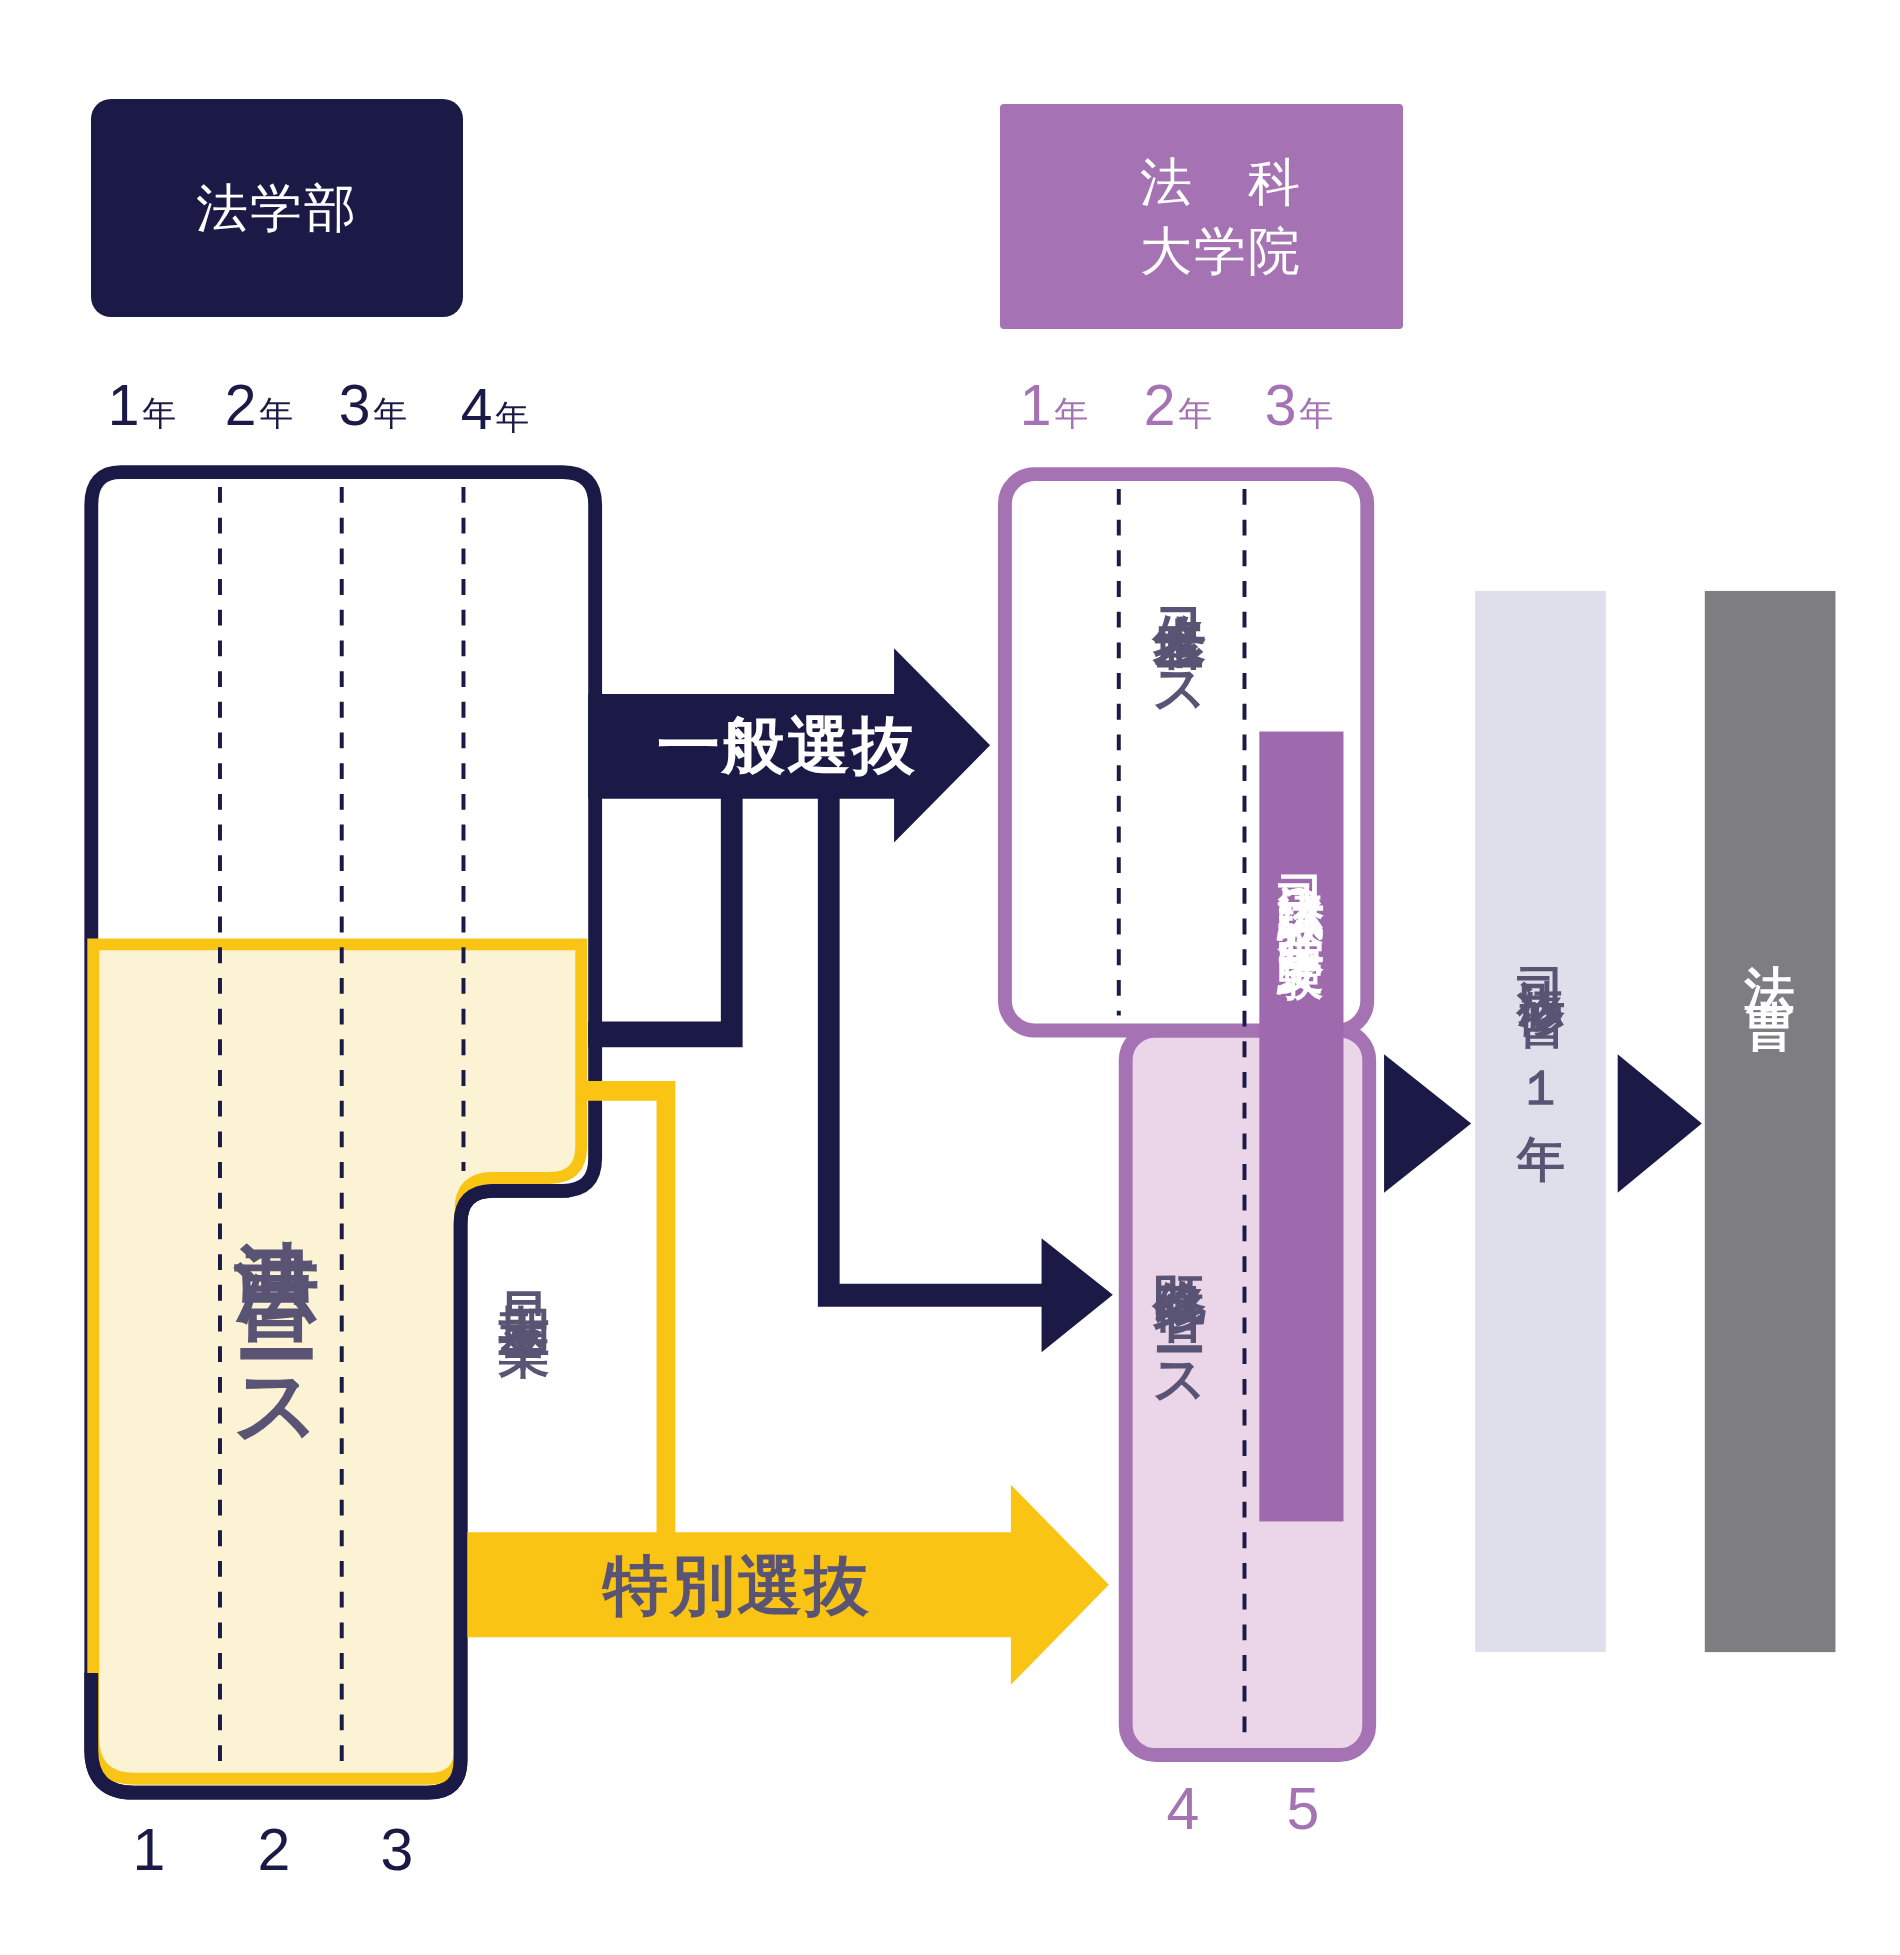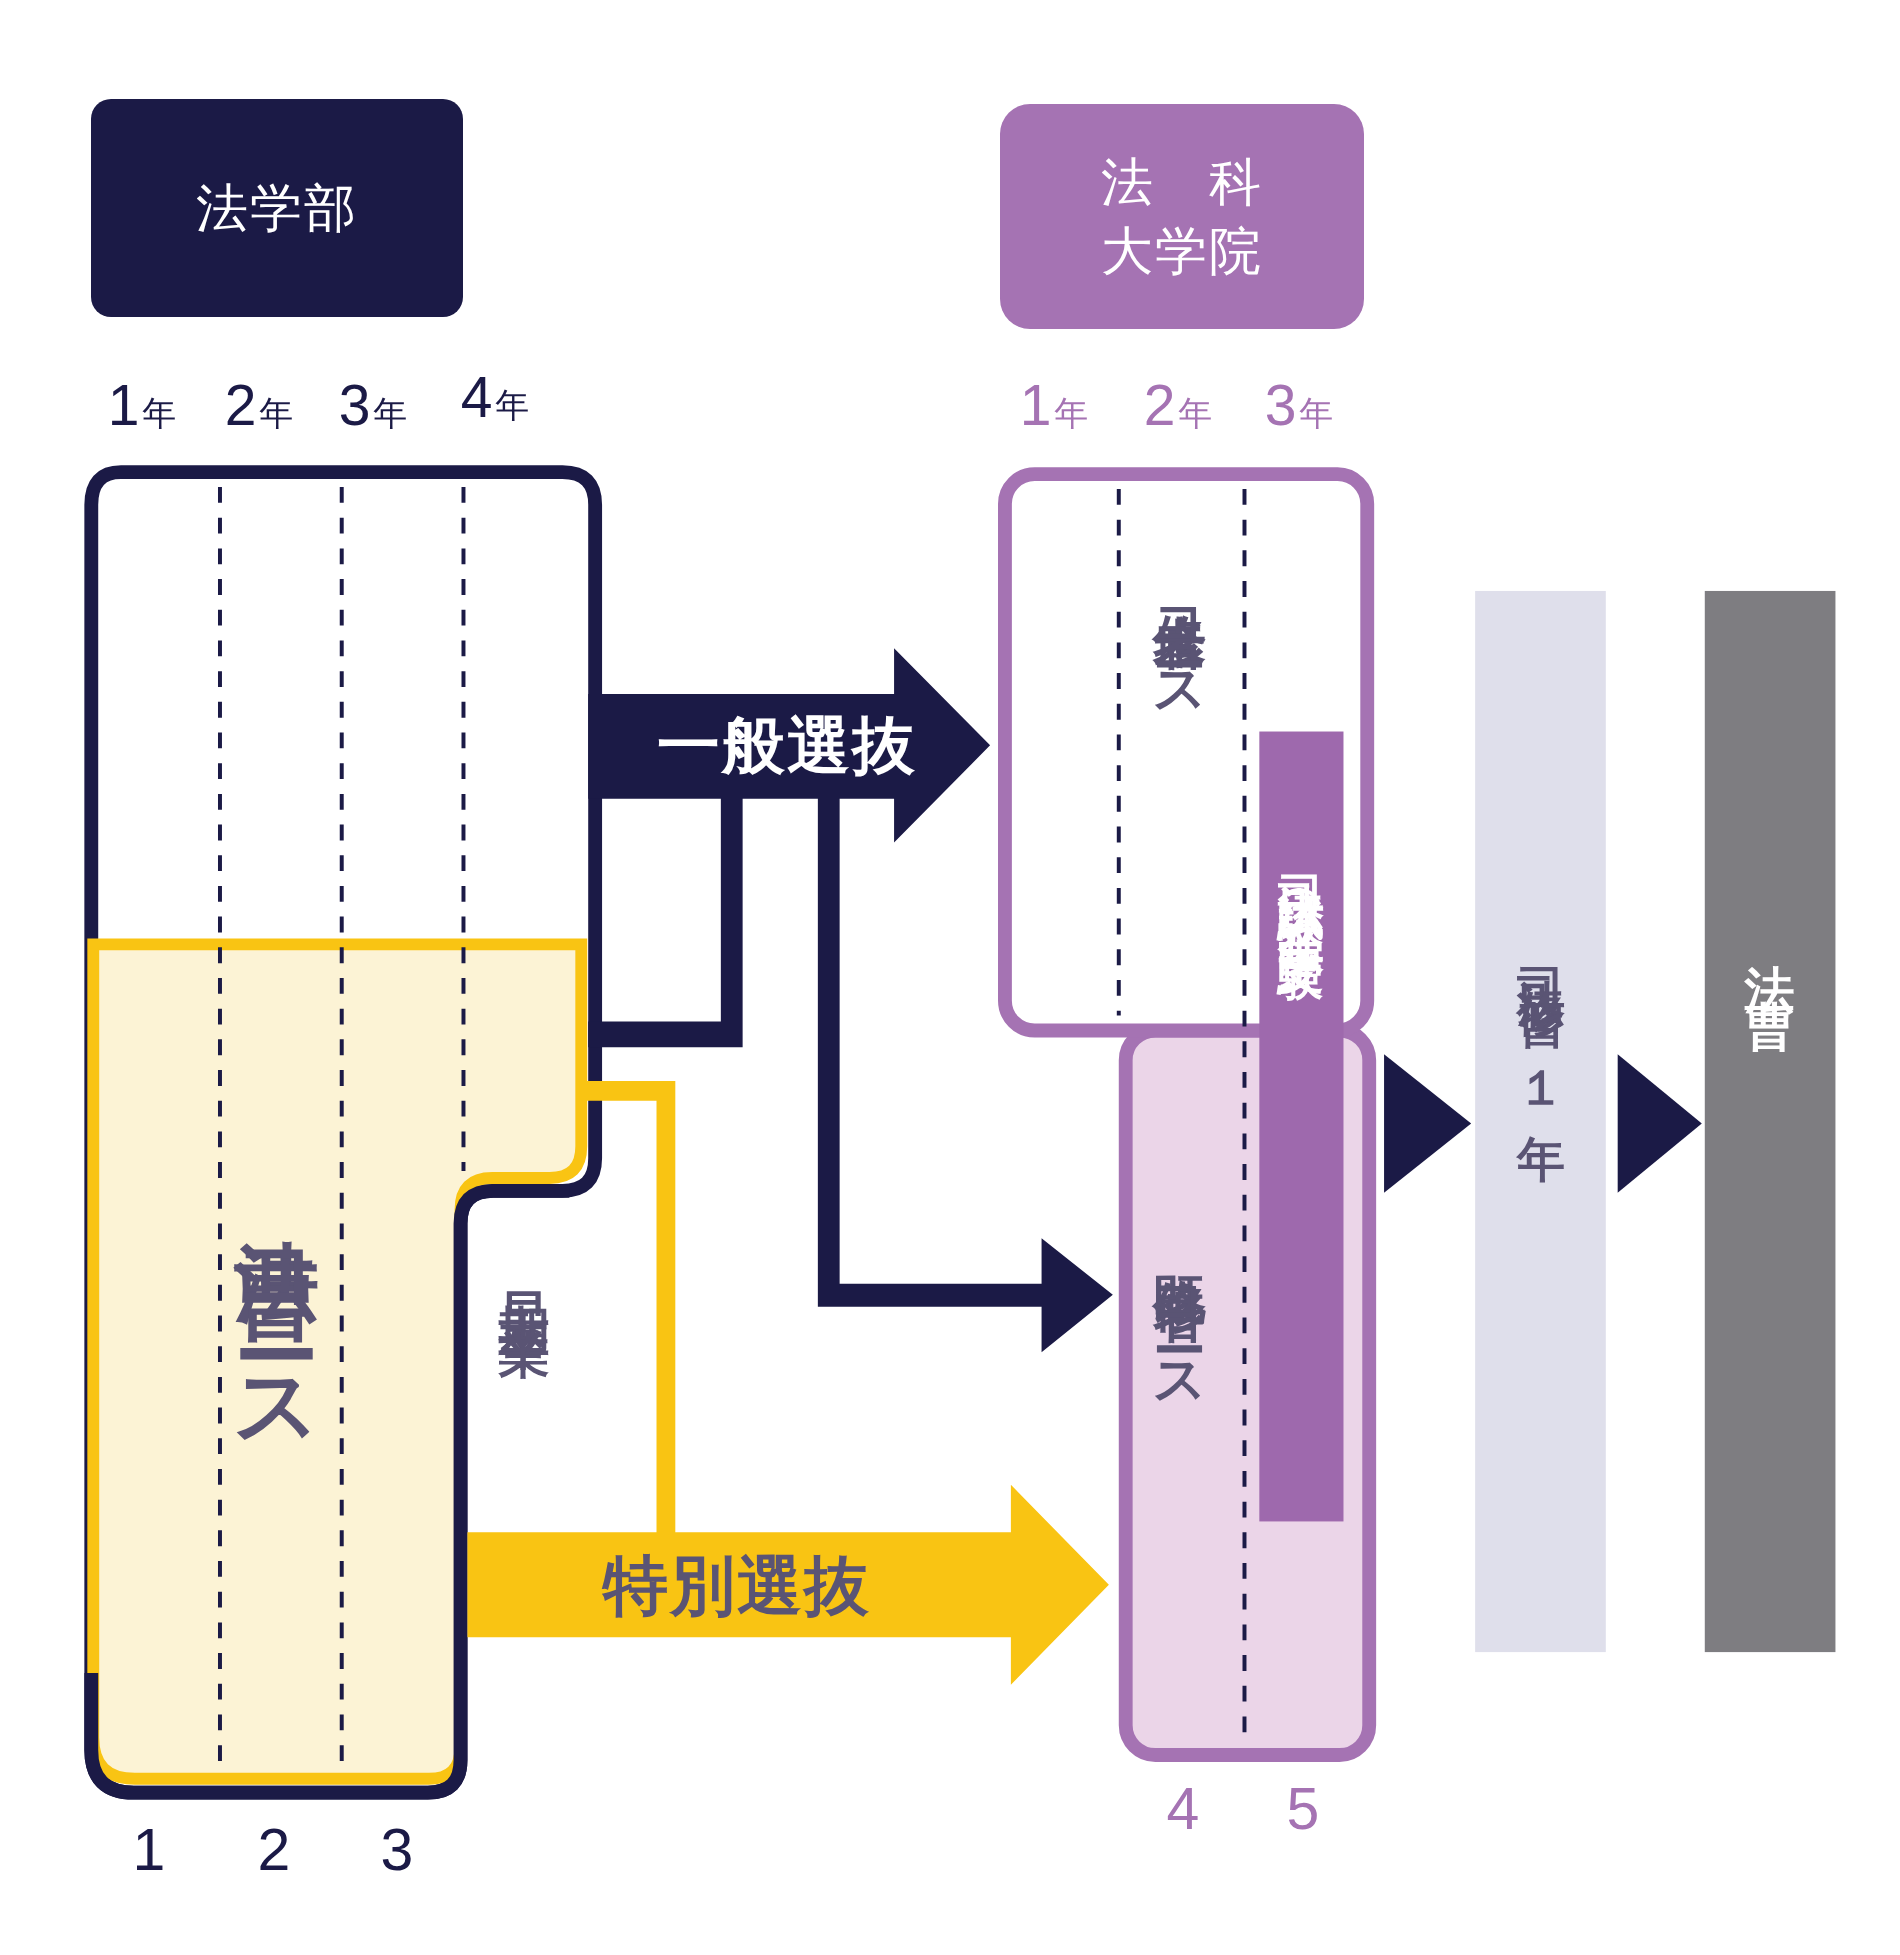--- a/index.html
+++ b/index.html
@@ -9,21 +9,21 @@
     font-family:"Liberation Sans", sans-serif;
   }
   #canvas{position:absolute;left:0;top:0;width:1901px;height:1955px;}
   svg#shapes{position:absolute;left:0;top:0;}
   .abs{position:absolute;}
   .hdr{
     display:flex;align-items:center;justify-content:center;flex-direction:column;
     color:#fff;text-align:center;
   }
   .hdr-left{left:91px;top:99px;width:372px;height:218px;border-radius:20px;background:var(--navy);}
-  .hdr-right{left:1000px;top:104px;width:364px;height:225px;border-radius:30px;background:var(--purple);}
+  .hdr-right{left:1000px;top:104px;width:364px;height:225px;border-radius:4px;background:var(--purple);padding-left:39px;}
   .hdr span{font-size:52px;font-weight:500;letter-spacing:2px;line-height:69px;}
   .year{transform:translateX(-50%);white-space:nowrap;}
   .year-navy{color:var(--navy);}
   .year-purple{color:var(--purple);}
   .yn{font-size:57px;font-weight:400;}
   .yu{font-size:34px;font-weight:400;margin-left:3px;}
   .vtext{
     writing-mode:vertical-rl;text-orientation:mixed;
     line-height:1;white-space:nowrap;font-weight:600;
   }
@@ -99,21 +99,21 @@
 
   <div class="abs year year-navy" style="left:142px;top:372px">
     <span class="yn">1</span><span class="yu">年</span>
   </div>
   <div class="abs year year-navy" style="left:259px;top:372px">
     <span class="yn">2</span><span class="yu">年</span>
   </div>
   <div class="abs year year-navy" style="left:373px;top:372px">
     <span class="yn">3</span><span class="yu">年</span>
   </div>
-  <div class="abs year year-navy" style="left:495px;top:364px">
+  <div class="abs year year-navy" style="left:495px;top:376px">
     <span class="yn">4</span><span class="yu">年</span>
   </div>
 
   <div class="abs year year-purple" style="left:1054px;top:372px">
     <span class="yn">1</span><span class="yu">年</span>
   </div>
   <div class="abs year year-purple" style="left:1178px;top:372px">
     <span class="yn">2</span><span class="yu">年</span>
   </div>
   <div class="abs year year-purple" style="left:1299px;top:372px">

